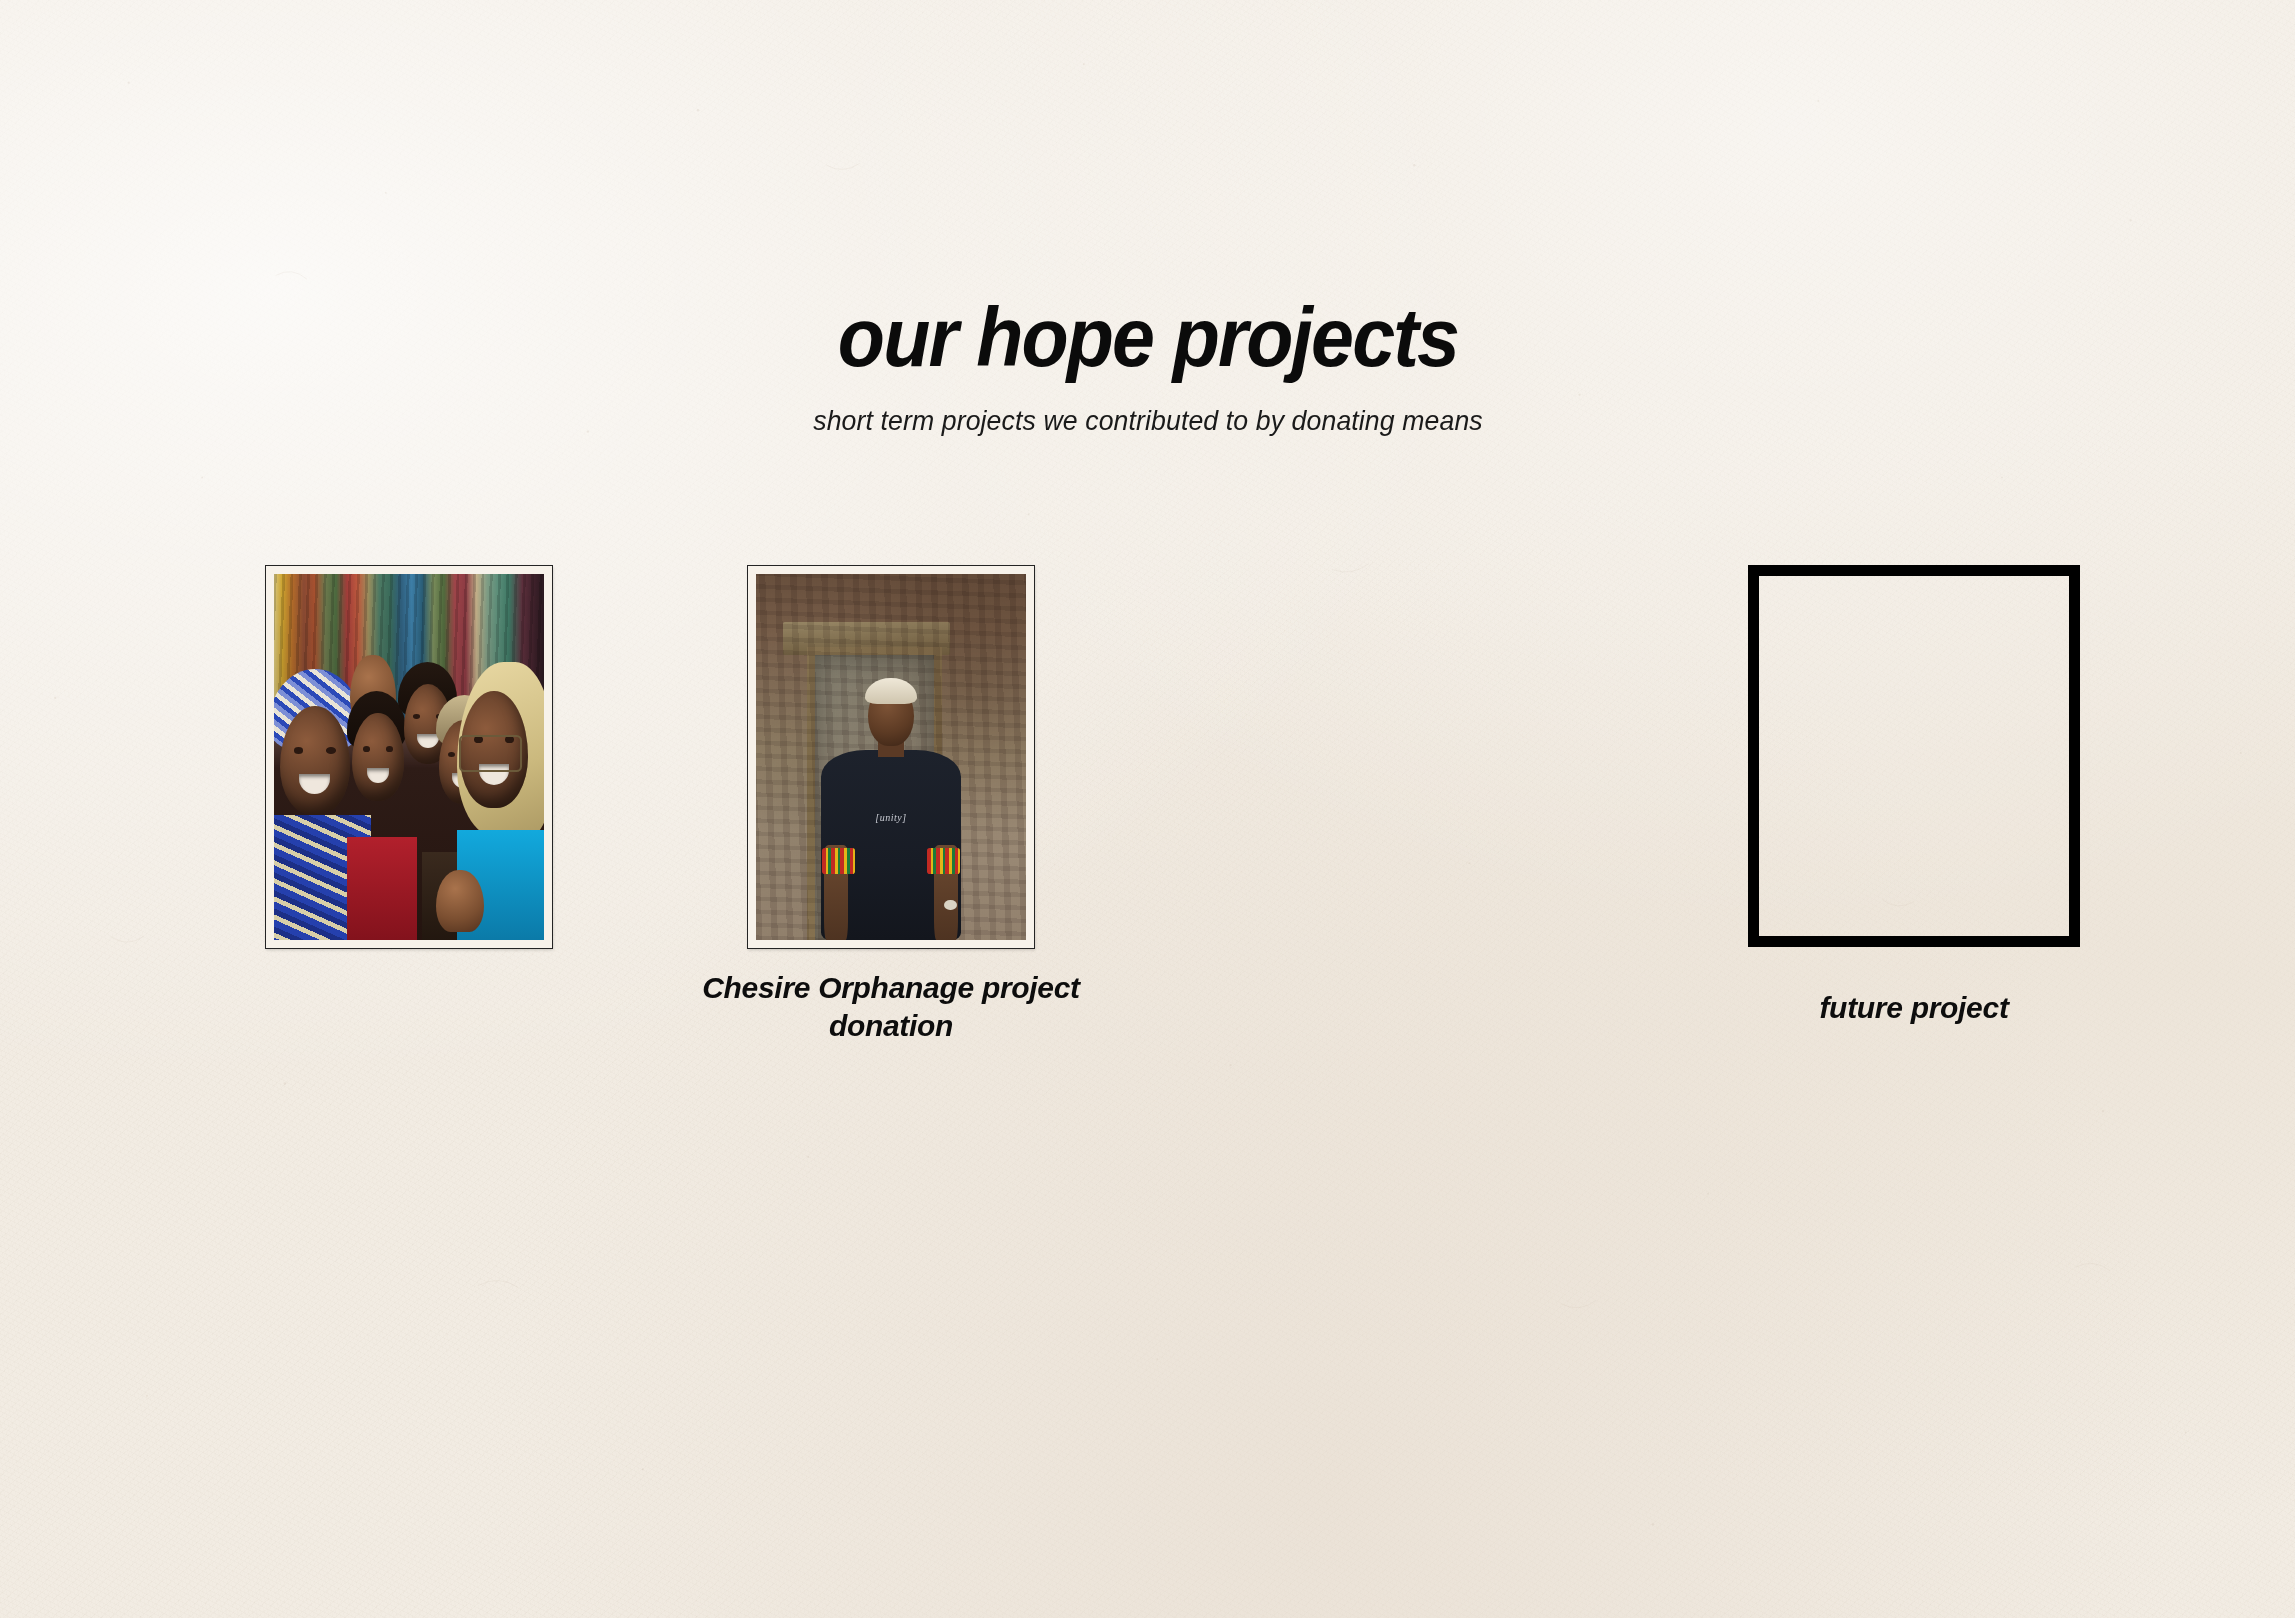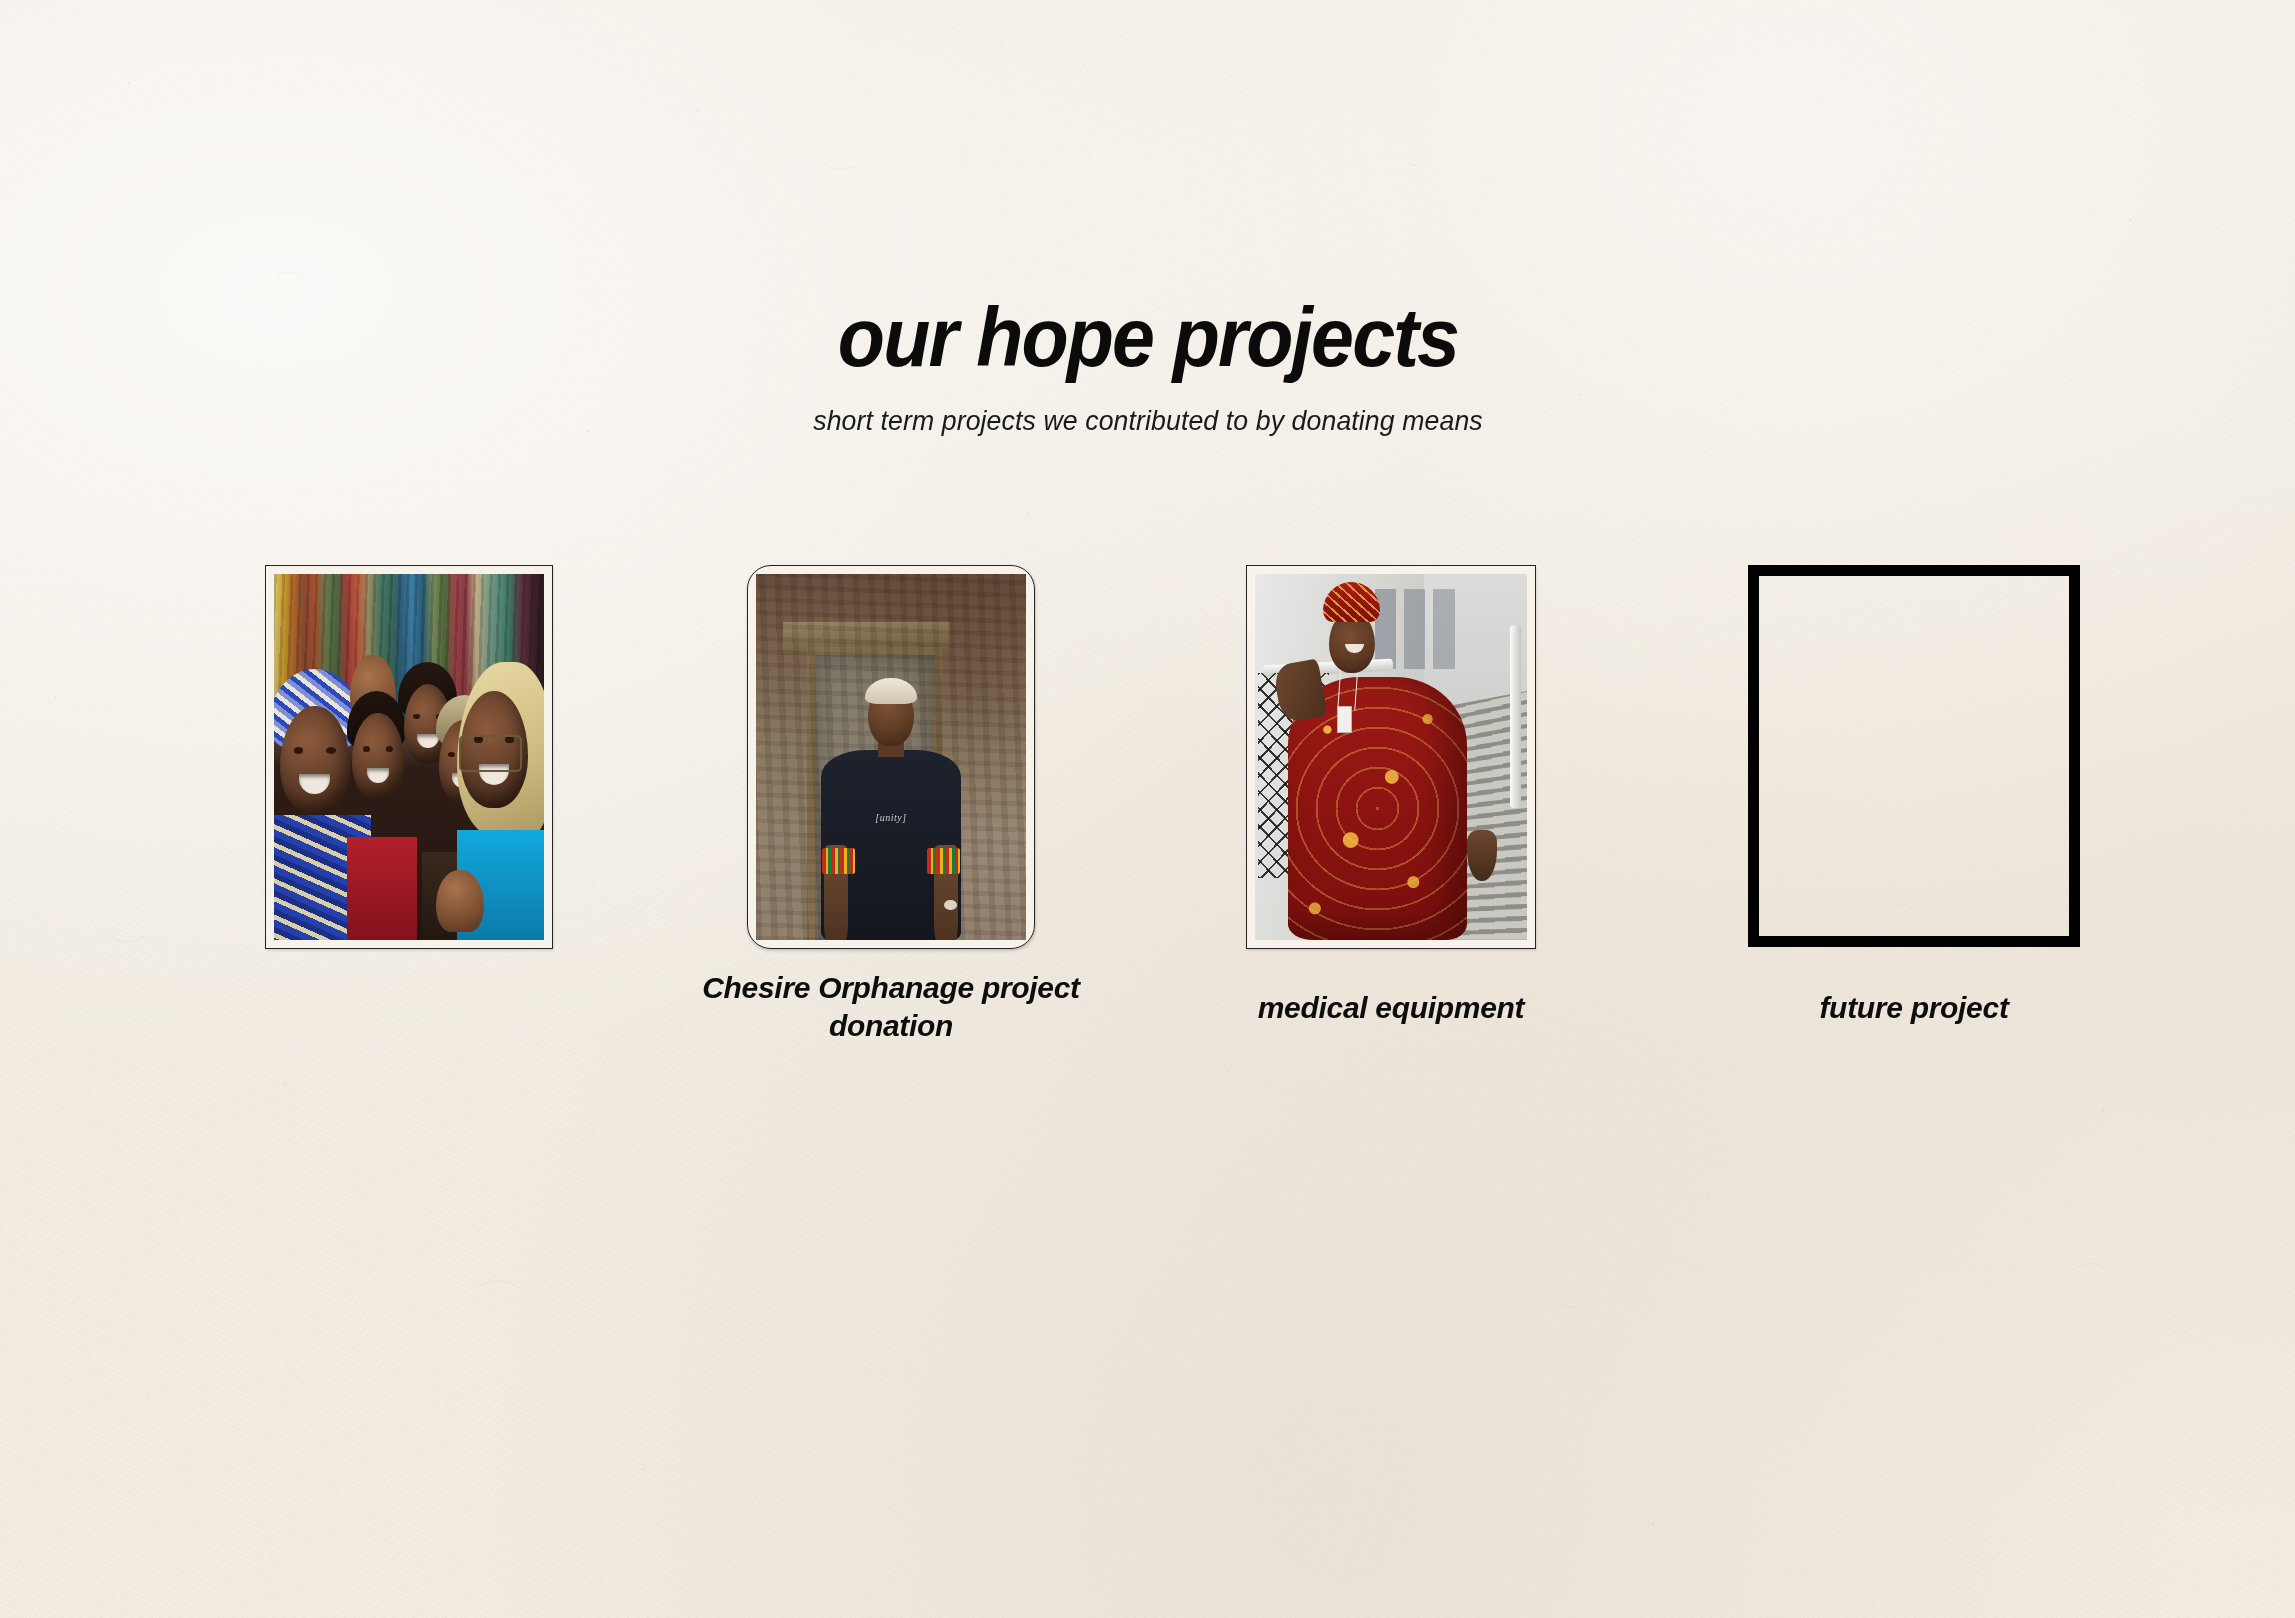--- a/index.html
+++ b/index.html
@@ -113,21 +113,21 @@
     color: #0d0d0d;
     white-space: pre-line;
   }
 
   
   #card-1 { left: 265px; }
   #card-1 .photo-frame { width: 288px; height: 384px; }
   #card-1 .project-caption { top: 404px; width: 432px; }
 
   #card-2 { left: 747px; }
-  #card-2 .photo-frame { width: 288px; height: 384px; border-radius: 24px; }
+  #card-2 .photo-frame { width: 288px; height: 384px; }
   #card-2 .project-caption { top: 404px; width: 478px; }
 
   #card-3 { left: 1246px; }
   #card-3 .photo-frame { width: 290px; height: 384px; }
   #card-3 .project-caption { top: 424px; width: 432px; }
 
   #card-4 { left: 1748px; }
   #card-4 .placeholder-frame { width: 332px; height: 382px; }
   #card-4 .project-caption { top: 424px; width: 386px; }
 
@@ -481,41 +481,20 @@
           <div class="head"></div>
           <div class="cap"></div>
           <div class="watch"></div>
           <div class="shirt-text">[unity]</div>
         </div>
       </div>
       <div class="project-caption">Chesire Orphanage project
 donation</div>
     </div>
 
-    <div class="project-card" id="card-3">
-      <div class="photo-frame">
-        <div class="photo ph3">
-          <div class="ship-wall"></div>
-          <div class="windows"></div>
-          <div class="stairs"></div>
-          <div class="rail-right"></div>
-          <div class="rail-top"></div>
-          <div class="net"></div>
-          <div class="dress3"></div>
-          <div class="lanyard"></div>
-          <div class="badge3"></div>
-          <div class="arm3"></div>
-          <div class="hand3"></div>
-          <div class="head3"></div>
-          <div class="wrap3"></div>
-          <div class="smile3"></div>
-        </div>
-      </div>
-      <div class="project-caption">medical equipment</div>
-    </div>
 
     <div class="project-card" id="card-4">
       <div class="placeholder-frame"></div>
       <div class="project-caption">future project</div>
     </div>
 
   </div>
 </div>
 
 

